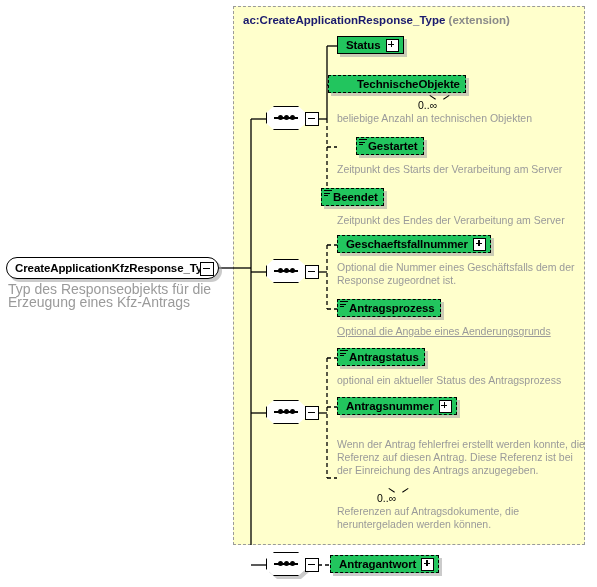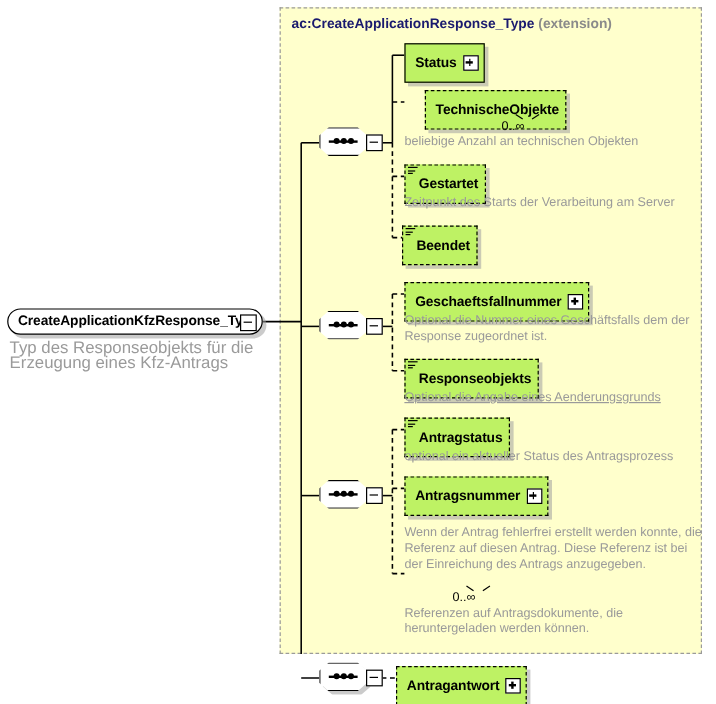--- a/index.html
+++ b/index.html
@@ -56,23 +56,23 @@
     padding-left:8px;white-space:nowrap;letter-spacing:-.1px;
   }
   .root-desc{
     position:absolute;left:8px;top:283px;width:215px;
     font-size:14px;color:#9a9a9a;line-height:12.5px;
   }
 
   
   .node{
     position:absolute;
-    background:#bef264;
+    background:#22c55e;
     box-sizing:border-box;
-    height:33px;
+    height:18px;
     display:flex;align-items:center;
     box-shadow:3px 3px 0 0 rgba(160,160,160,.55);
   }
   .node.required{border:1.6px solid #000;}
   .node.optional{border:1.6px dashed #000;}
   .node .label{
     font-size:11.5px;font-weight:bold;color:#000;
     padding-left:8px;padding-right:5px;white-space:nowrap;letter-spacing:-.1px;
   }
   .node.has-simple .label{padding-left:11px;}
@@ -246,59 +246,60 @@
     <span class="dot d2"></span>
     <span class="dot d3"></span>
     <span class="seqctl"></span>
   </div>
 
   <div class="node required" style="left:337px;top:36px;">
     <span class="label">Status</span>
     <span class="ctl plus"></span>
   </div>
 
-  <div class="node optional" style="left:354px;top:75px;">
+  <div class="node optional" style="left:328px;top:75px;padding-left:20px;">
     <span class="label">TechnischeObjekte</span>
   </div>
   <span class="repeat-chevron" style="left:430px;top:95px;"></span>
   <span class="occurs" style="left:418px;top:99px;">0..∞</span>
   <span class="desc" style="left:337px;top:112px;width:240px;">beliebige Anzahl an technischen Objekten</span>
 
-  <div class="node optional has-simple" style="left:337px;top:137px;">
+  <div class="node optional has-simple" style="left:356px;top:137px;">
     <span class="simple-glyph">
         <i></i>
         <i></i>
         <i></i>
       </span>
     <span class="label">Gestartet</span>
   </div>
   <span class="desc" style="left:337px;top:163px;width:250px;">Zeitpunkt des Starts der Verarbeitung am Server</span>
 
-  <div class="node optional has-simple" style="left:335px;top:188px;">
+  <div class="node optional has-simple" style="left:321px;top:188px;">
     <span class="simple-glyph">
         <i></i>
         <i></i>
         <i></i>
       </span>
     <span class="label">Beendet</span>
   </div>
+  <span class="desc" style="left:337px;top:214px;width:250px;">Zeitpunkt des Endes der Verarbeitung am Server</span>
 
   <div class="node optional" style="left:337px;top:235px;">
     <span class="label">Geschaeftsfallnummer</span>
     <span class="ctl plus"></span>
   </div>
   <span class="desc" style="left:337px;top:261px;width:245px;">Optional die Nummer eines Geschäftsfalls dem der Response zugeordnet ist.</span>
 
   <div class="node optional has-simple" style="left:337px;top:299px;">
     <span class="simple-glyph">
         <i></i>
         <i></i>
         <i></i>
       </span>
-    <span class="label">Responseobjekts</span>
+    <span class="label">Antragsprozess</span>
   </div>
   <span class="desc" style="left:337px;top:325px;width:250px;text-decoration:underline;">Optional die Angabe eines Aenderungsgrunds</span>
 
   <div class="node optional has-simple" style="left:337px;top:348px;">
     <span class="simple-glyph">
         <i></i>
         <i></i>
         <i></i>
       </span>
     <span class="label">Antragstatus</span>

